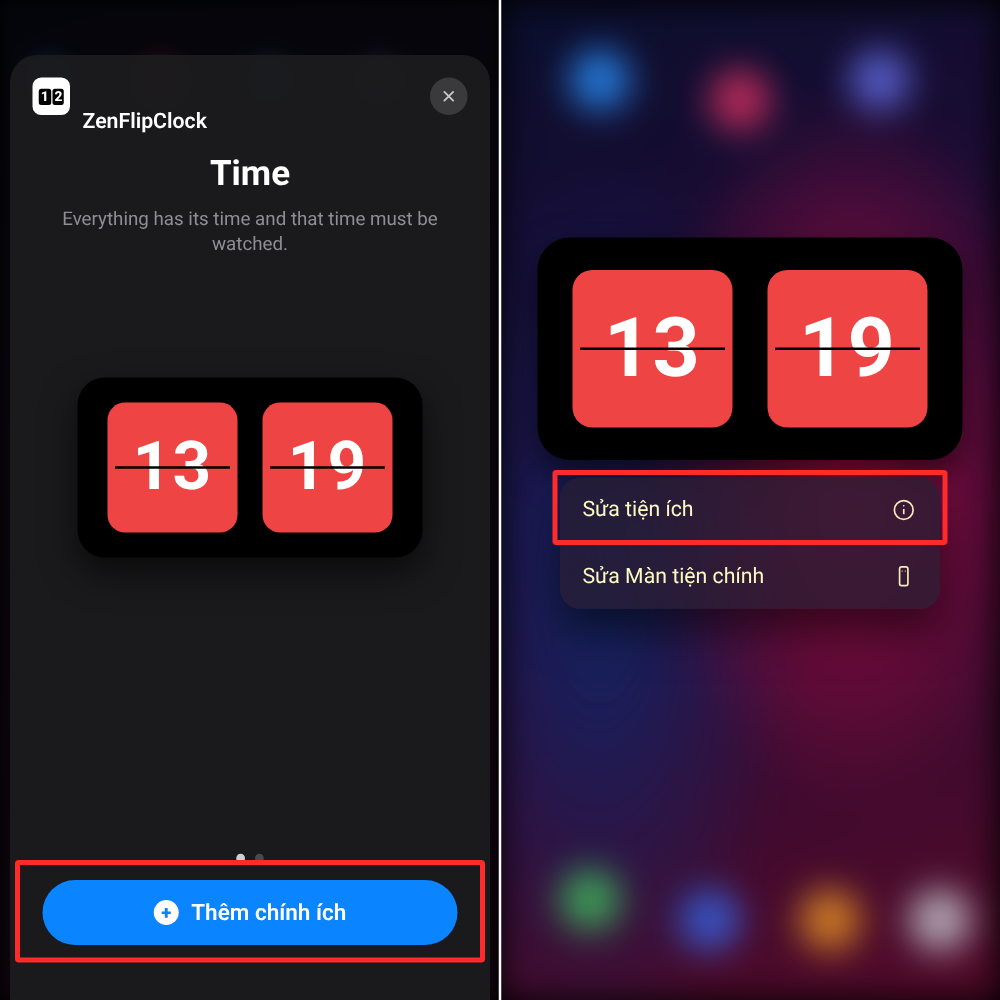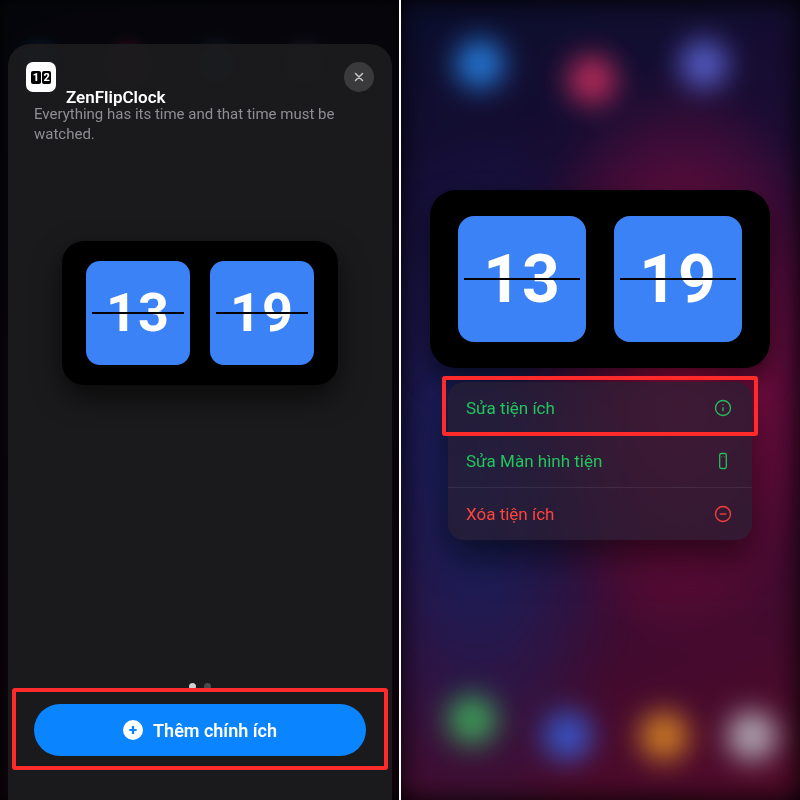--- a/index.html
+++ b/index.html
@@ -49,31 +49,31 @@
   .app-badge span{background:#000;color:#fff;border-radius:2px;padding:0 2px;margin:0 .5px;}
   .app-name{font-size:17px;font-weight:600;margin-top:40px;}
   .close-btn{
     margin-left:auto;width:30px;height:30px;border-radius:50%;
     background:#3a3a3c;color:#c6c6c8;border:none;
     display:flex;align-items:center;justify-content:center;cursor:pointer;
   }
   .close-btn svg{width:12px;height:12px;}
 
   .sheet-title{margin-top:28px;text-align:center;font-size:28px;font-weight:700;}
-  .sheet-sub{margin-top:10px;text-align:left;color:var(--muted);font-size:15px;line-height:1.35;padding:0 8px;}
+  .sheet-sub{margin-top:10px;text-align:center;color:var(--muted);font-size:15px;line-height:1.35;padding:0 8px;}
 
   .widget-preview{margin:96px auto 0;width:276px;}
   .flipclock{
     background:#000;border-radius:22px;padding:20px 22px;
     display:flex;gap:20px;justify-content:center;align-items:center;
     box-shadow:0 12px 28px rgba(0,0,0,.6);
   }
   .flip-tile{
     position:relative;width:104px;height:104px;border-radius:14px;
-    background:#3b82f6;
+    background:#ef4444;
     display:flex;align-items:center;justify-content:center;
     color:#fff;font-size:54px;font-weight:700;letter-spacing:1px;
   }
   .flip-tile::after{content:"";position:absolute;left:6px;right:6px;top:50%;height:2px;background:#000;transform:translateY(-1px);}
   .flip-tile::before{content:"";position:absolute;inset:0;border-radius:14px;
     background:linear-gradient(#3a3a3c 0 50%, #242426 50% 100%);z-index:-1;}
 
   .pager{position:absolute;left:0;right:0;bottom:110px;display:flex;gap:8px;justify-content:center;}
   .pager .dot{width:7px;height:7px;border-radius:50%;background:#4a4a4c;}
   .pager .dot.active{background:#d0d0d2;}
@@ -113,21 +113,21 @@
 
   .ctx{
     position:absolute;left:48px;top:382px;width:304px;
     background:rgba(40,30,50,.78);
     backdrop-filter:blur(20px);
     border-radius:16px;overflow:hidden;
     box-shadow:0 18px 36px rgba(0,0,0,.55);
   }
   .ctx-row{
     display:flex;align-items:center;justify-content:space-between;
-    padding:15px 18px;color:#22c55e;font-size:17px;cursor:pointer;
+    padding:15px 18px;color:#fef9c3;font-size:17px;cursor:pointer;
     border-top:1px solid rgba(255,255,255,.08);
   }
   .ctx-row:first-child{border-top:none;}
   .ctx-row.danger{color:var(--danger);}
   .ctx-row .ic{width:22px;height:22px;display:flex;align-items:center;justify-content:center;color:inherit;opacity:.95;}
   .ctx-row .ic svg{width:20px;height:20px;stroke:currentColor;fill:none;stroke-width:1.6;}
 
   .hl-ctx{left:42px;top:376px;width:316px;height:60px;border-radius:3px;}
 
 </style>
@@ -146,20 +146,21 @@
             <span>2</span>
         </div>
         <div class="app-name">ZenFlipClock</div>
         <button class="close-btn" aria-label="close">
           <svg viewBox="0 0 24 24">
               <path d="M5 5l14 14M19 5L5 19" stroke="currentColor" stroke-width="3" stroke-linecap="round"></path>
             </svg>
         </button>
       </div>
 
+      <div class="sheet-title">Time</div>
       <div class="sheet-sub">Everything has its time and that time must be watched.</div>
 
       <div class="widget-preview">
         <div class="flipclock">
           <div class="flip-tile">13</div>
           <div class="flip-tile">19</div>
         </div>
       </div>
 
       <div class="pager">
@@ -191,37 +192,28 @@
         <span>Sửa tiện ích</span>
         <span class="ic">
           <svg viewBox="0 0 24 24">
               <circle cx="12" cy="12" r="9"></circle>
               <line x1="12" y1="11" x2="12" y2="16"></line>
               <circle cx="12" cy="8" r="0.8" fill="currentColor" stroke="none"></circle>
             </svg>
         </span>
       </div>
       <div class="ctx-row">
-        <span>Sửa Màn hình tiện</span>
+        <span>Sửa Màn tiện chính</span>
         <span class="ic">
           <svg viewBox="0 0 24 24">
               <rect x="8" y="3" width="8" height="18" rx="2"></rect>
               <circle cx="10.5" cy="7" r="0.6" fill="currentColor" stroke="none"></circle>
               <circle cx="13.5" cy="7" r="0.6" fill="currentColor" stroke="none"></circle>
             </svg>
         </span>
       </div>
-      <div class="ctx-row danger">
-        <span>Xóa tiện ích</span>
-        <span class="ic">
-          <svg viewBox="0 0 24 24">
-              <circle cx="12" cy="12" r="9"></circle>
-              <line x1="8" y1="12" x2="16" y2="12"></line>
-            </svg>
-        </span>
-      </div>
     </div>
 
     <div class="hl-rect hl-ctx"></div>
   </div>
 
   <div class="divider"></div>
 </div>
 
 </body></html>

